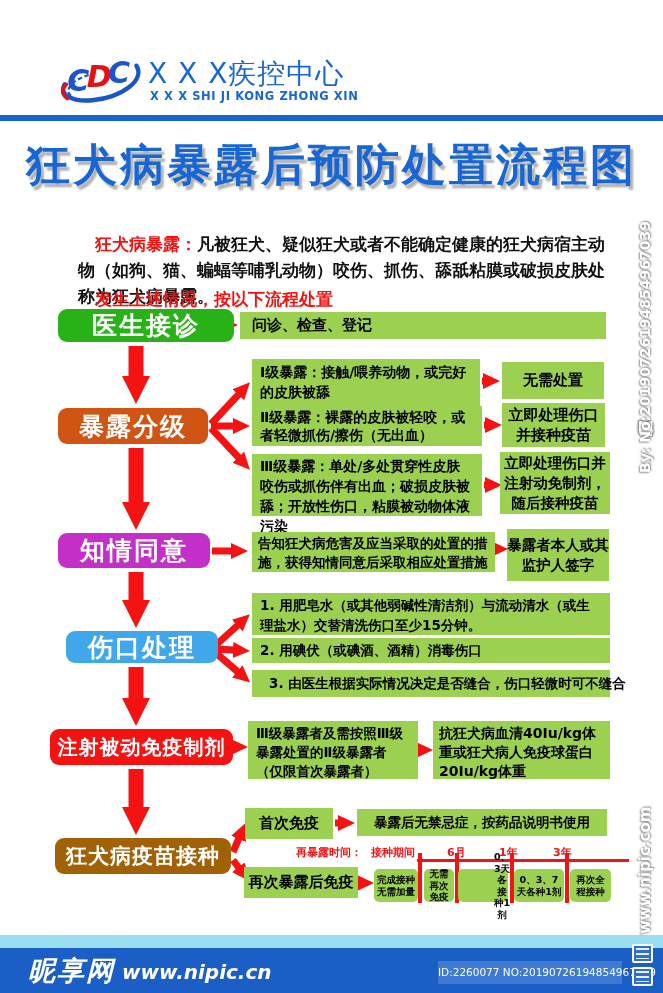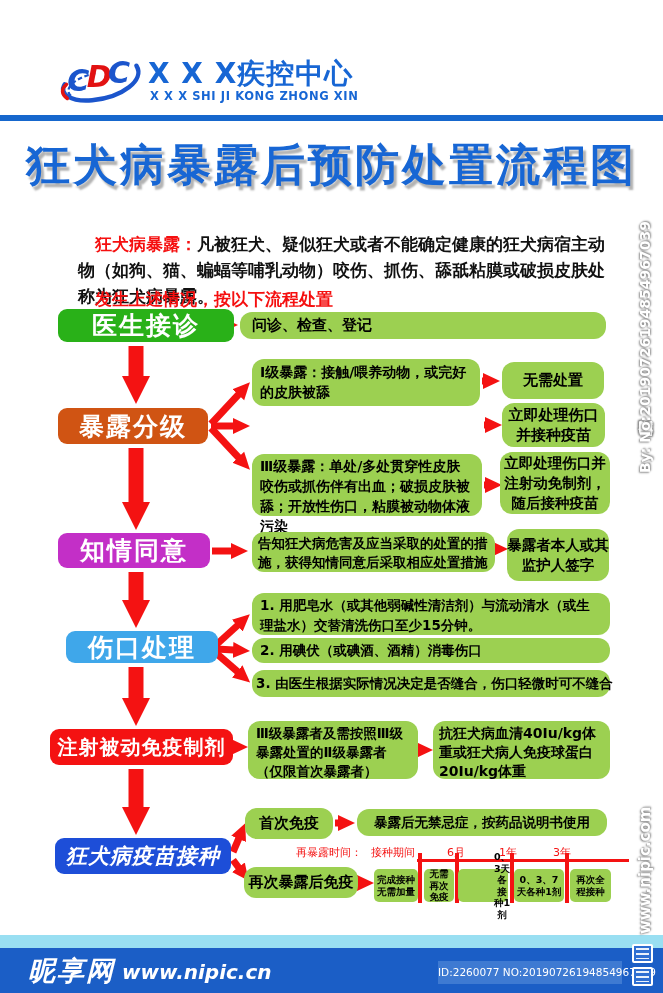--- a/index.html
+++ b/index.html
@@ -1,46 +1,46 @@
 <!DOCTYPE html>
 <html><head>
 <meta charset="utf-8">
 <style>
   html,body{margin:0;padding:0;background:#ffffff;}
   .page{position:relative;width:663px;height:993px;background:#ffffff;overflow:hidden;
         font-family:"DejaVu Sans","Liberation Sans",sans-serif;}
   
   .org-logo{position:absolute;left:56px;top:48px;width:90px;height:62px;}
-  .org-name{position:absolute;left:148px;top:55px;font-size:28px;font-weight:bold;
+  .org-name{position:absolute;left:148px;top:55px;font-size:28px;font-weight:normal;
             color:#1766d4;letter-spacing:1px;white-space:nowrap;}
   .org-pinyin{position:absolute;left:150px;top:89px;font-size:11.5px;font-weight:bold;
             color:#1766d4;letter-spacing:0.6px;white-space:nowrap;}
   .header-divider{position:absolute;left:0;top:115px;width:663px;height:6px;background:#1667cd;}
   .poster-title{position:absolute;left:0;top:136px;width:663px;text-align:center;
             font-size:44px;font-weight:900;color:#1766d4;letter-spacing:3px;
             text-shadow:3px 4px 2px #b2b2b2;white-space:nowrap;}
   
   .intro{position:absolute;left:78px;top:214px;width:542px;font-size:17px;font-weight:bold;
          color:#111;line-height:26px;text-indent:1em;}
   .red{color:#f50f0f;}
   .instruction{position:absolute;left:95px;top:288px;font-size:17px;font-weight:bold;color:#f50f0f;}
   
   .step{position:absolute;border-radius:9px;color:#fff;font-weight:bold;display:flex;
         align-items:center;justify-content:center;letter-spacing:2px;white-space:nowrap;}
   .s1{left:58px;top:309px;width:176px;height:33px;font-size:25px;background:#29b118;}
   .s2{left:58px;top:408px;width:150px;height:36px;font-size:25px;background:#d05413;}
   .s3{left:58px;top:533px;width:152px;height:35px;font-size:25px;background:#c32fc7;}
   .s4{left:66px;top:631px;width:152px;height:32px;font-size:25px;background:#3fa7ea;}
   .s5{left:50px;top:729px;width:183px;height:36px;font-size:20px;background:#f41212;letter-spacing:1px;}
-  .s6{left:55px;top:838px;width:176px;height:36px;font-size:21px;background:#1d4ed8;letter-spacing:1px;font-style:italic;}
-  .gbox{position:absolute;background:#9cd051;border-radius:12px;color:#000;font-weight:bold;
+  .s6{left:55px;top:838px;width:176px;height:36px;font-size:21px;background:#a16207;letter-spacing:1px;}
+  .gbox{position:absolute;background:#9cd051;border-radius:0;color:#000;font-weight:bold;
         box-sizing:border-box;}
   .center{display:flex;align-items:center;justify-content:center;text-align:center;}
   
-  .tl-label{position:absolute;font-size:11px;font-weight:normal;color:#f41212;white-space:nowrap;}
+  .tl-label{position:absolute;font-size:11px;font-weight:bold;color:#f41212;white-space:nowrap;}
   .tl-hline{position:absolute;left:417px;top:859px;width:212px;height:3px;background:#f41212;}
   .tl-vbar{position:absolute;top:853px;width:4px;height:50px;background:#f41212;}
   .act{position:absolute;top:869px;height:33px;background:#9cd051;border-radius:5px;color:#000;
        font-weight:bold;font-size:9.5px;line-height:11.5px;display:flex;align-items:center;
        justify-content:center;text-align:center;box-sizing:border-box;padding:1px 2px;}
   
   .cyan-strip{position:absolute;left:0;top:935px;width:663px;height:13px;background:#99dff2;}
   .footer-bar{position:absolute;left:0;top:948px;width:663px;height:45px;background:#1b5ec6;}
   .site-logo{position:absolute;left:28px;top:953px;font-size:27px;font-weight:900;
              font-style:italic;color:#fff;letter-spacing:2px;}
@@ -126,31 +126,32 @@
   <div class="step s3">知情同意</div>
   <div class="step s4">伤口处理</div>
   <div class="step s5">注射被动免疫制剂</div>
   <div class="step s6">狂犬病疫苗接种</div>
 
   <div class="gbox" style="left:240px;top:312px;width:366px;height:27px;font-size:15px;line-height:27px;padding-left:12px;">问诊、检查、登记</div>
 
   <div class="gbox" style="left:252px;top:359px;width:228px;height:47px;font-size:14px;line-height:20px;padding:3px 8px;">Ⅰ级暴露：接触/喂养动物，或完好的皮肤被舔</div>
   <div class="gbox center" style="left:502px;top:362px;width:102px;height:37px;font-size:15px;">无需处置</div>
 
+  <div class="gbox" style="left:252px;top:406px;width:230px;height:40px;font-size:14px;line-height:18px;padding:2px 8px;">Ⅱ级暴露：裸露的皮肤被轻咬，或者轻微抓伤/擦伤（无出血）</div>
   <div class="gbox center" style="left:502px;top:403px;width:103px;height:44px;font-size:15px;line-height:20px;">立即处理伤口并接种疫苗</div>
 
   <div class="gbox" style="left:252px;top:454px;width:230px;height:62px;font-size:14px;line-height:20px;padding:2px 8px;">Ⅲ级暴露：单处/多处贯穿性皮肤咬伤或抓伤伴有出血；破损皮肤被舔；开放性伤口，粘膜被动物体液污染</div>
   <div class="gbox center" style="left:500px;top:452px;width:110px;height:62px;font-size:14.5px;line-height:20px;padding:1px 3px;">立即处理伤口并注射动免制剂，随后接种疫苗</div>
 
   <div class="gbox" style="left:252px;top:532px;width:243px;height:40px;font-size:13.5px;line-height:19px;padding:2px 6px;">告知狂犬病危害及应当采取的处置的措施，获得知情同意后采取相应处置措施</div>
   <div class="gbox center" style="left:507px;top:529px;width:102px;height:52px;font-size:14.5px;line-height:20px;">暴露者本人或其监护人签字</div>
 
   <div class="gbox" style="left:252px;top:593px;width:358px;height:42px;font-size:13.5px;line-height:20px;padding:2px 8px;">1. 用肥皂水（或其他弱碱性清洁剂）与流动清水（或生理盐水）交替清洗伤口至少15分钟。</div>
   <div class="gbox" style="left:252px;top:638px;width:358px;height:25px;font-size:13.5px;line-height:25px;padding:0 8px;">2. 用碘伏（或碘酒、酒精）消毒伤口</div>
-  <div class="gbox" style="left:252px;top:670px;width:358px;height:27px;font-size:13.5px;line-height:27px;padding:0 4px;white-space:nowrap;">3. 由医生根据实际情况决定是否缝合，伤口轻微时可不缝合</div>
+  <div class="gbox" style="left:252px;top:670px;width:358px;height:27px;font-size:13.5px;line-height:27px;padding:0 17px;white-space:nowrap;">3. 由医生根据实际情况决定是否缝合，伤口轻微时可不缝合</div>
 
   <div class="gbox" style="left:248px;top:721px;width:170px;height:58px;font-size:13.5px;line-height:19px;padding:3px 8px;">Ⅲ级暴露者及需按照Ⅲ级暴露处置的Ⅱ级暴露者（仅限首次暴露者）</div>
   <div class="gbox" style="left:433px;top:721px;width:177px;height:58px;font-size:14px;line-height:19px;padding:3px 6px;">抗狂犬病血清40Iu/kg体重或狂犬病人免疫球蛋白20Iu/kg体重</div>
 
   <div class="gbox center" style="left:245px;top:808px;width:88px;height:31px;font-size:15px;">首次免疫</div>
   <div class="gbox center" style="left:357px;top:809px;width:250px;height:27px;font-size:13.5px;">暴露后无禁忌症，按药品说明书使用</div>
   <div class="gbox center" style="left:244px;top:867px;width:114px;height:31px;font-size:15px;">再次暴露后免疫</div>
 
   <div class="tl-label" style="left:296px;top:845px;">再暴露时间：</div>
   <div class="tl-label" style="left:371px;top:845px;">接种期间</div>

